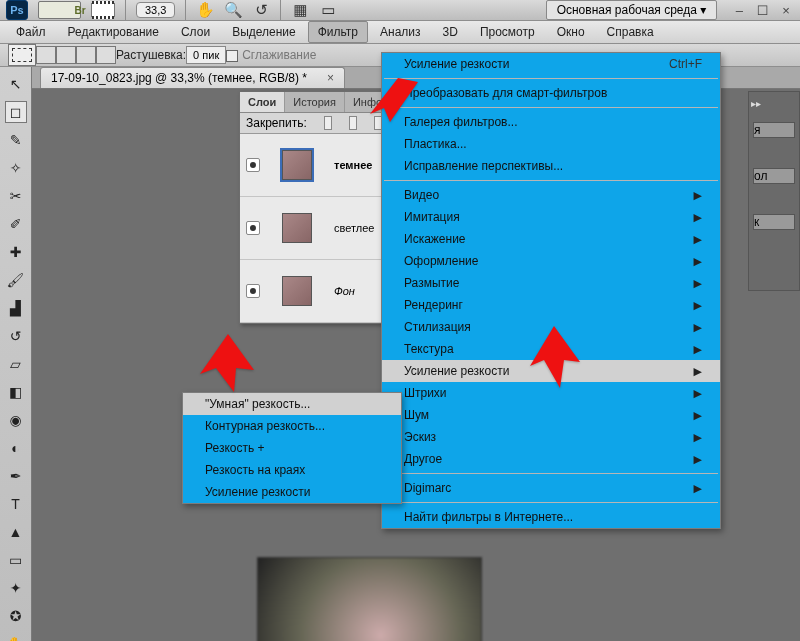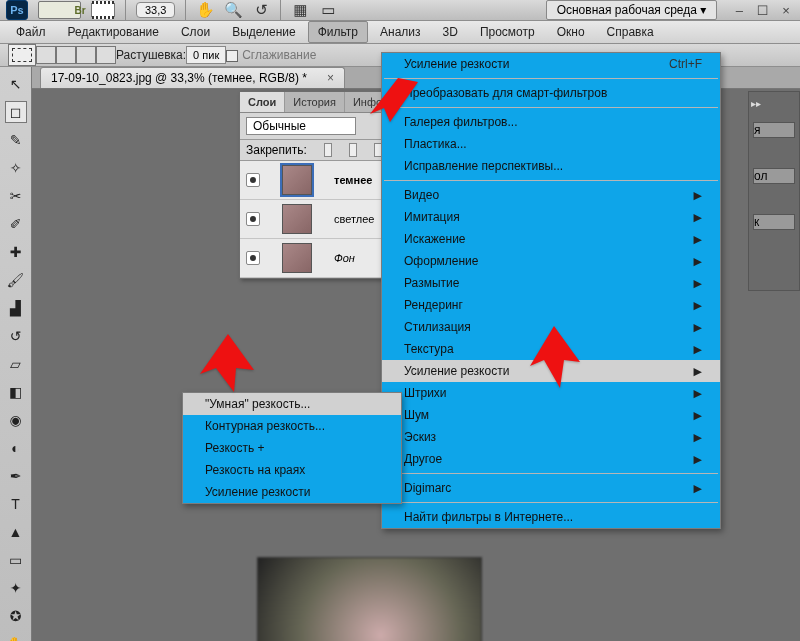--- a/index.html
+++ b/index.html
@@ -49,21 +49,21 @@
   
   .panel{position:absolute;left:207px;top:24px;width:175px;background:#cfcfcf;border:1px solid #6d6d6d;box-shadow:2px 2px 4px rgba(0,0,0,.3);}
   .panel .tabs{display:flex;background:#b7b7b7;border-bottom:1px solid #888;}
   .panel .tab{padding:4px 8px;border-right:1px solid #999;color:#333;font-size:11px;}
   .panel .tab.active{background:#dedede;font-weight:bold;}
   .panel .blend{padding:4px 6px;border-bottom:1px solid #999;background:#d7d7d7;}
   .panel .blend .sel{background:#fff;border:1px solid #888;padding:1px 6px;display:inline-block;min-width:110px;}
   .panel .lockrow{padding:3px 6px;border-bottom:1px solid #999;background:#d7d7d7;font-size:11px;display:flex;align-items:center;gap:17px;}
   .panel .lockrow .ic{width:14px;height:14px;border:1px solid #888;background:#eee;}
   .panel .layers{background:#eaeaea;}
-  .panel .layer{display:flex;align-items:center;gap:22px;padding:4px 6px;border-bottom:1px solid #c5c5c5;}
+  .panel .layer{display:flex;align-items:center;gap:22px;padding:16px 6px;border-bottom:1px solid #c5c5c5;}
   .panel .layer .eye{width:14px;height:14px;border:1px solid #888;background:#fff;border-radius:2px;position:relative;}
   .panel .layer .eye:after{content:"";position:absolute;inset:3px;border-radius:50%;background:#333;}
   .panel .layer .lthumb{width:30px;height:30px;border:1px solid #555;background:linear-gradient(135deg,#a88,#866);}
   .panel .layer.on .lthumb{outline:2px solid #3b6db8;}
   .panel .layer .lname{font-size:11px;}
   .panel .layer.on .lname{font-weight:bold;}
   .panel .layer .lname.italic{font-style:italic;}
 
   
   .menu{position:absolute;background:#0ea5e9;border:1px solid #7c7c7c;box-shadow:2px 3px 6px rgba(0,0,0,.35);min-width:310px;color:#111;}
@@ -172,21 +172,20 @@
       </div>
 
       <div class="img-area"></div>
 
       <div class="panel">
         <div class="tabs">
           <div class="tab active">Слои</div>
           <div class="tab">История</div>
           <div class="tab">Инфо</div>
         </div>
-        <div class="blend"><span class="sel">Обычные</span></div>
         <div class="lockrow">
           <span>Закрепить:</span>
           <span class="ic"></span>
           <span class="ic"></span>
           <span class="ic"></span>
           <span class="ic"></span>
         </div>
         <div class="layers">
           <div class="layer on">
             <span class="eye"></span>

